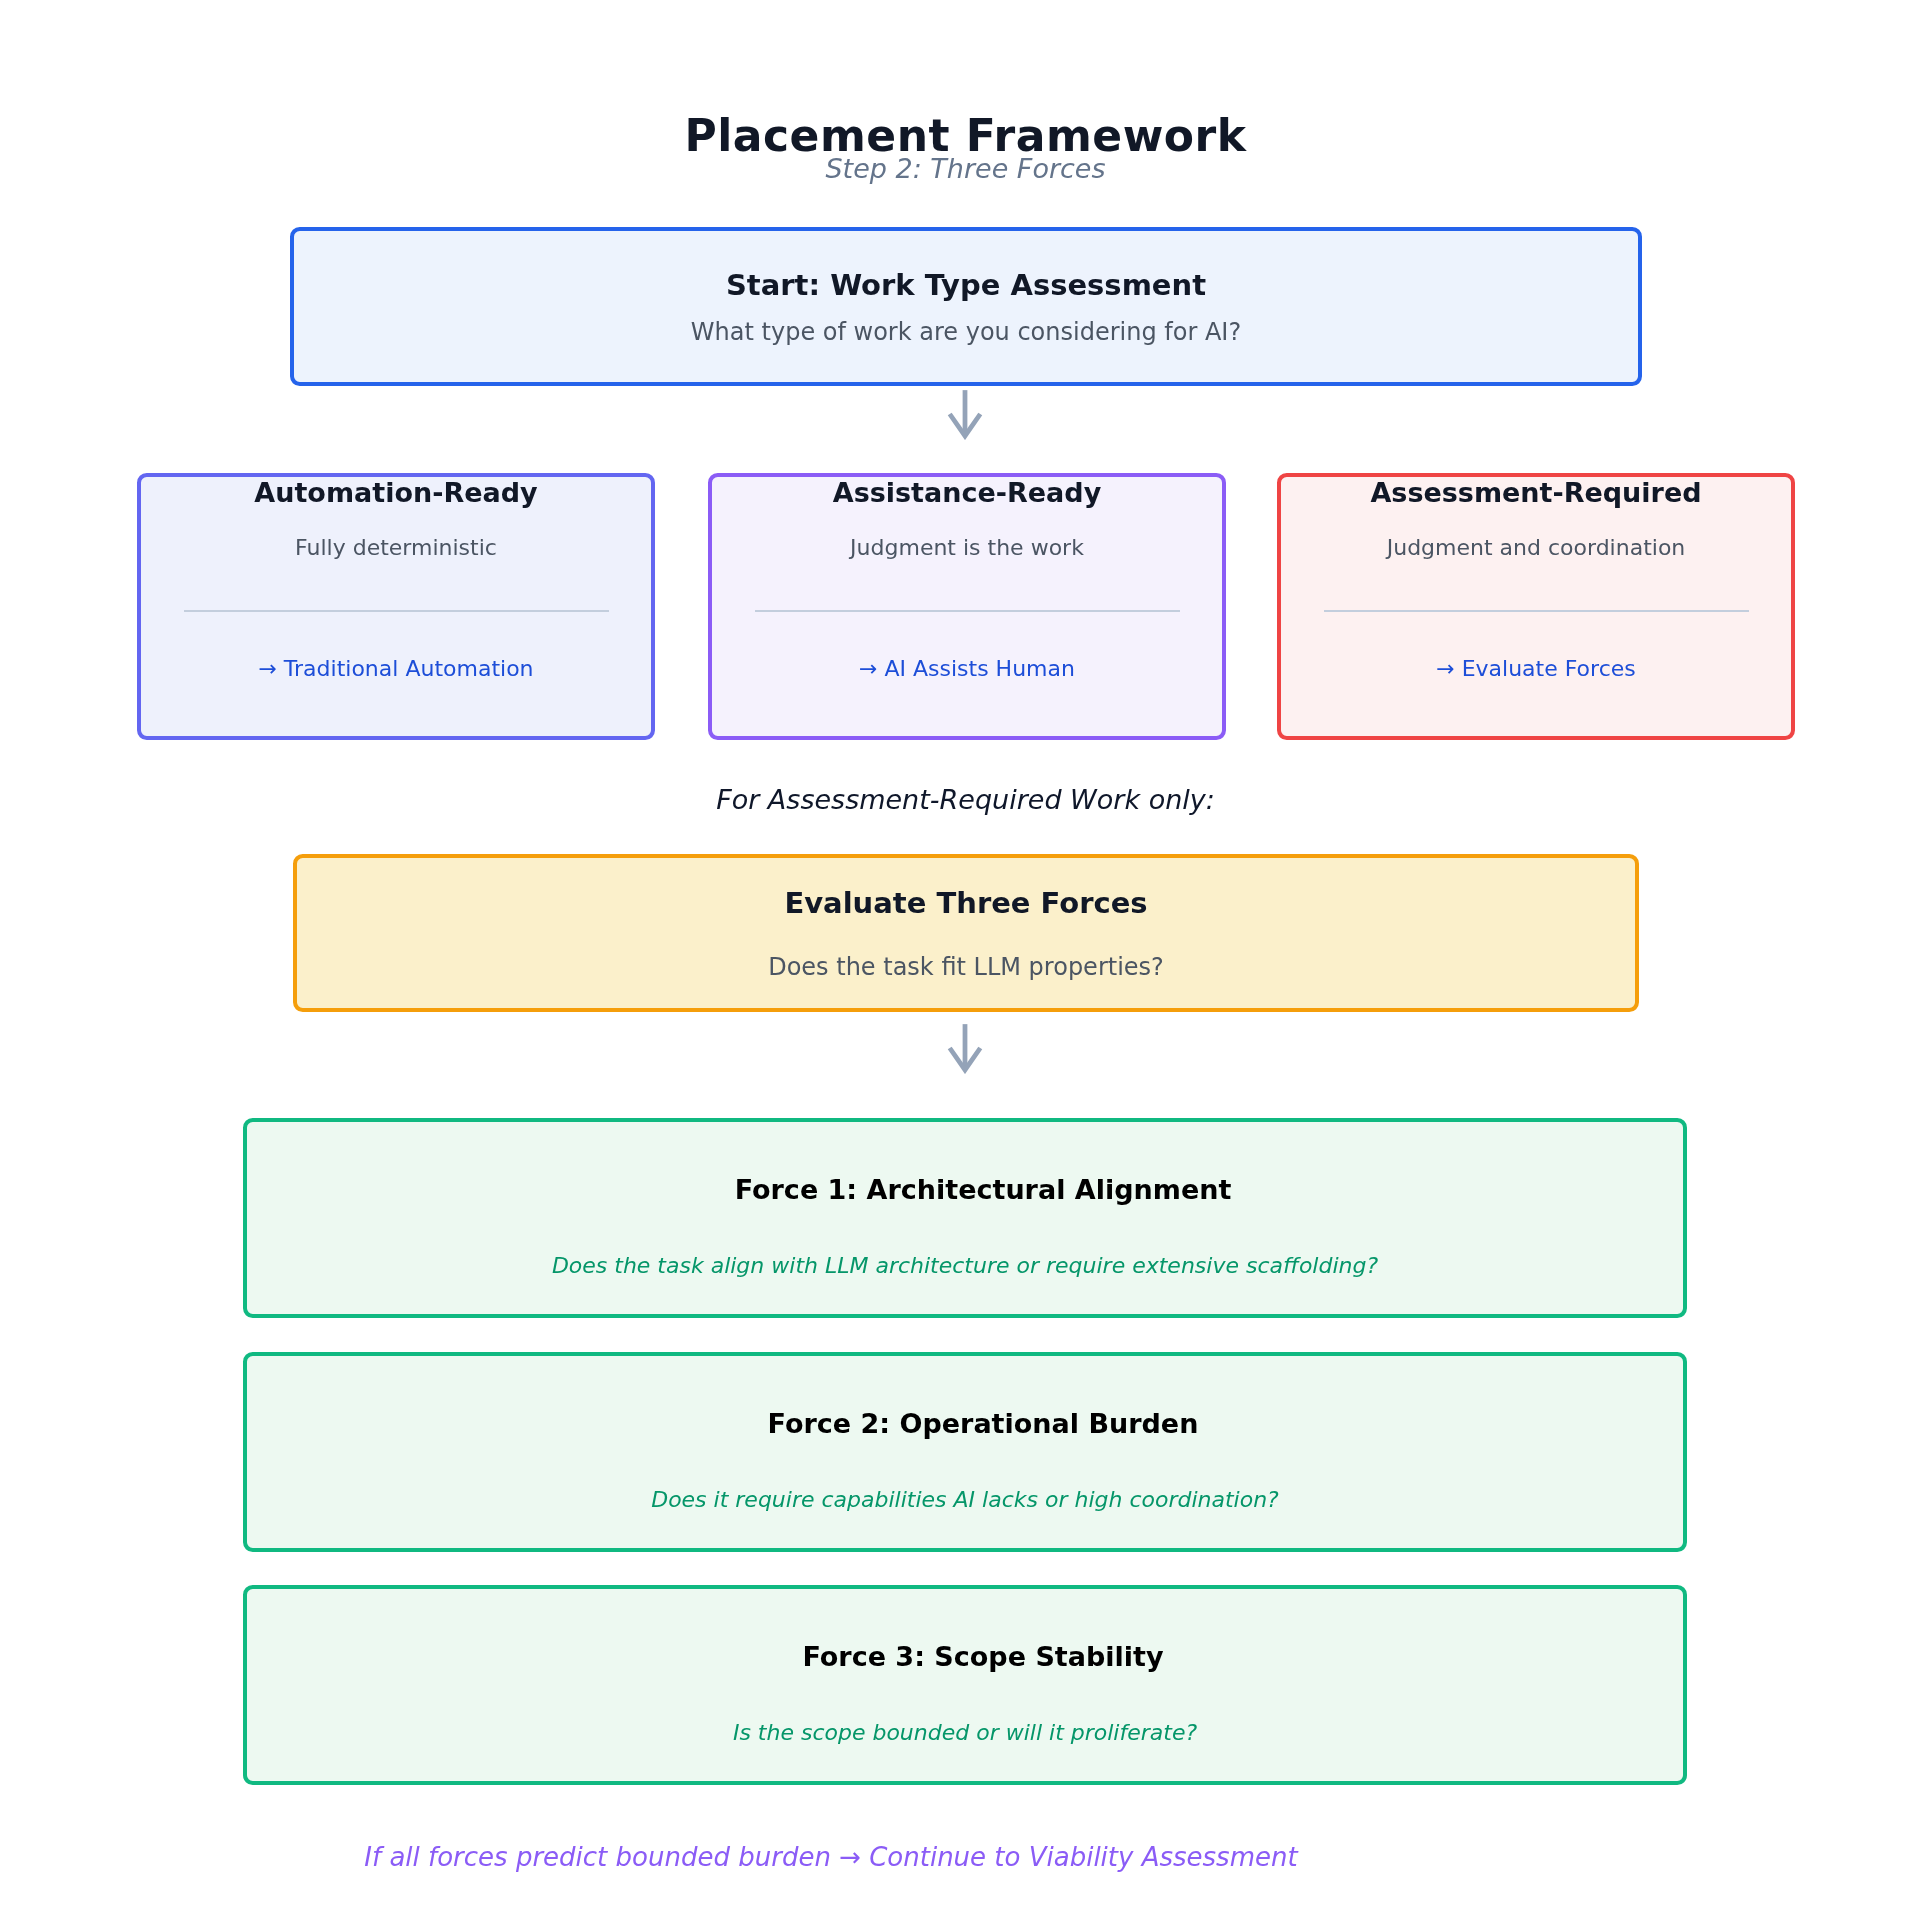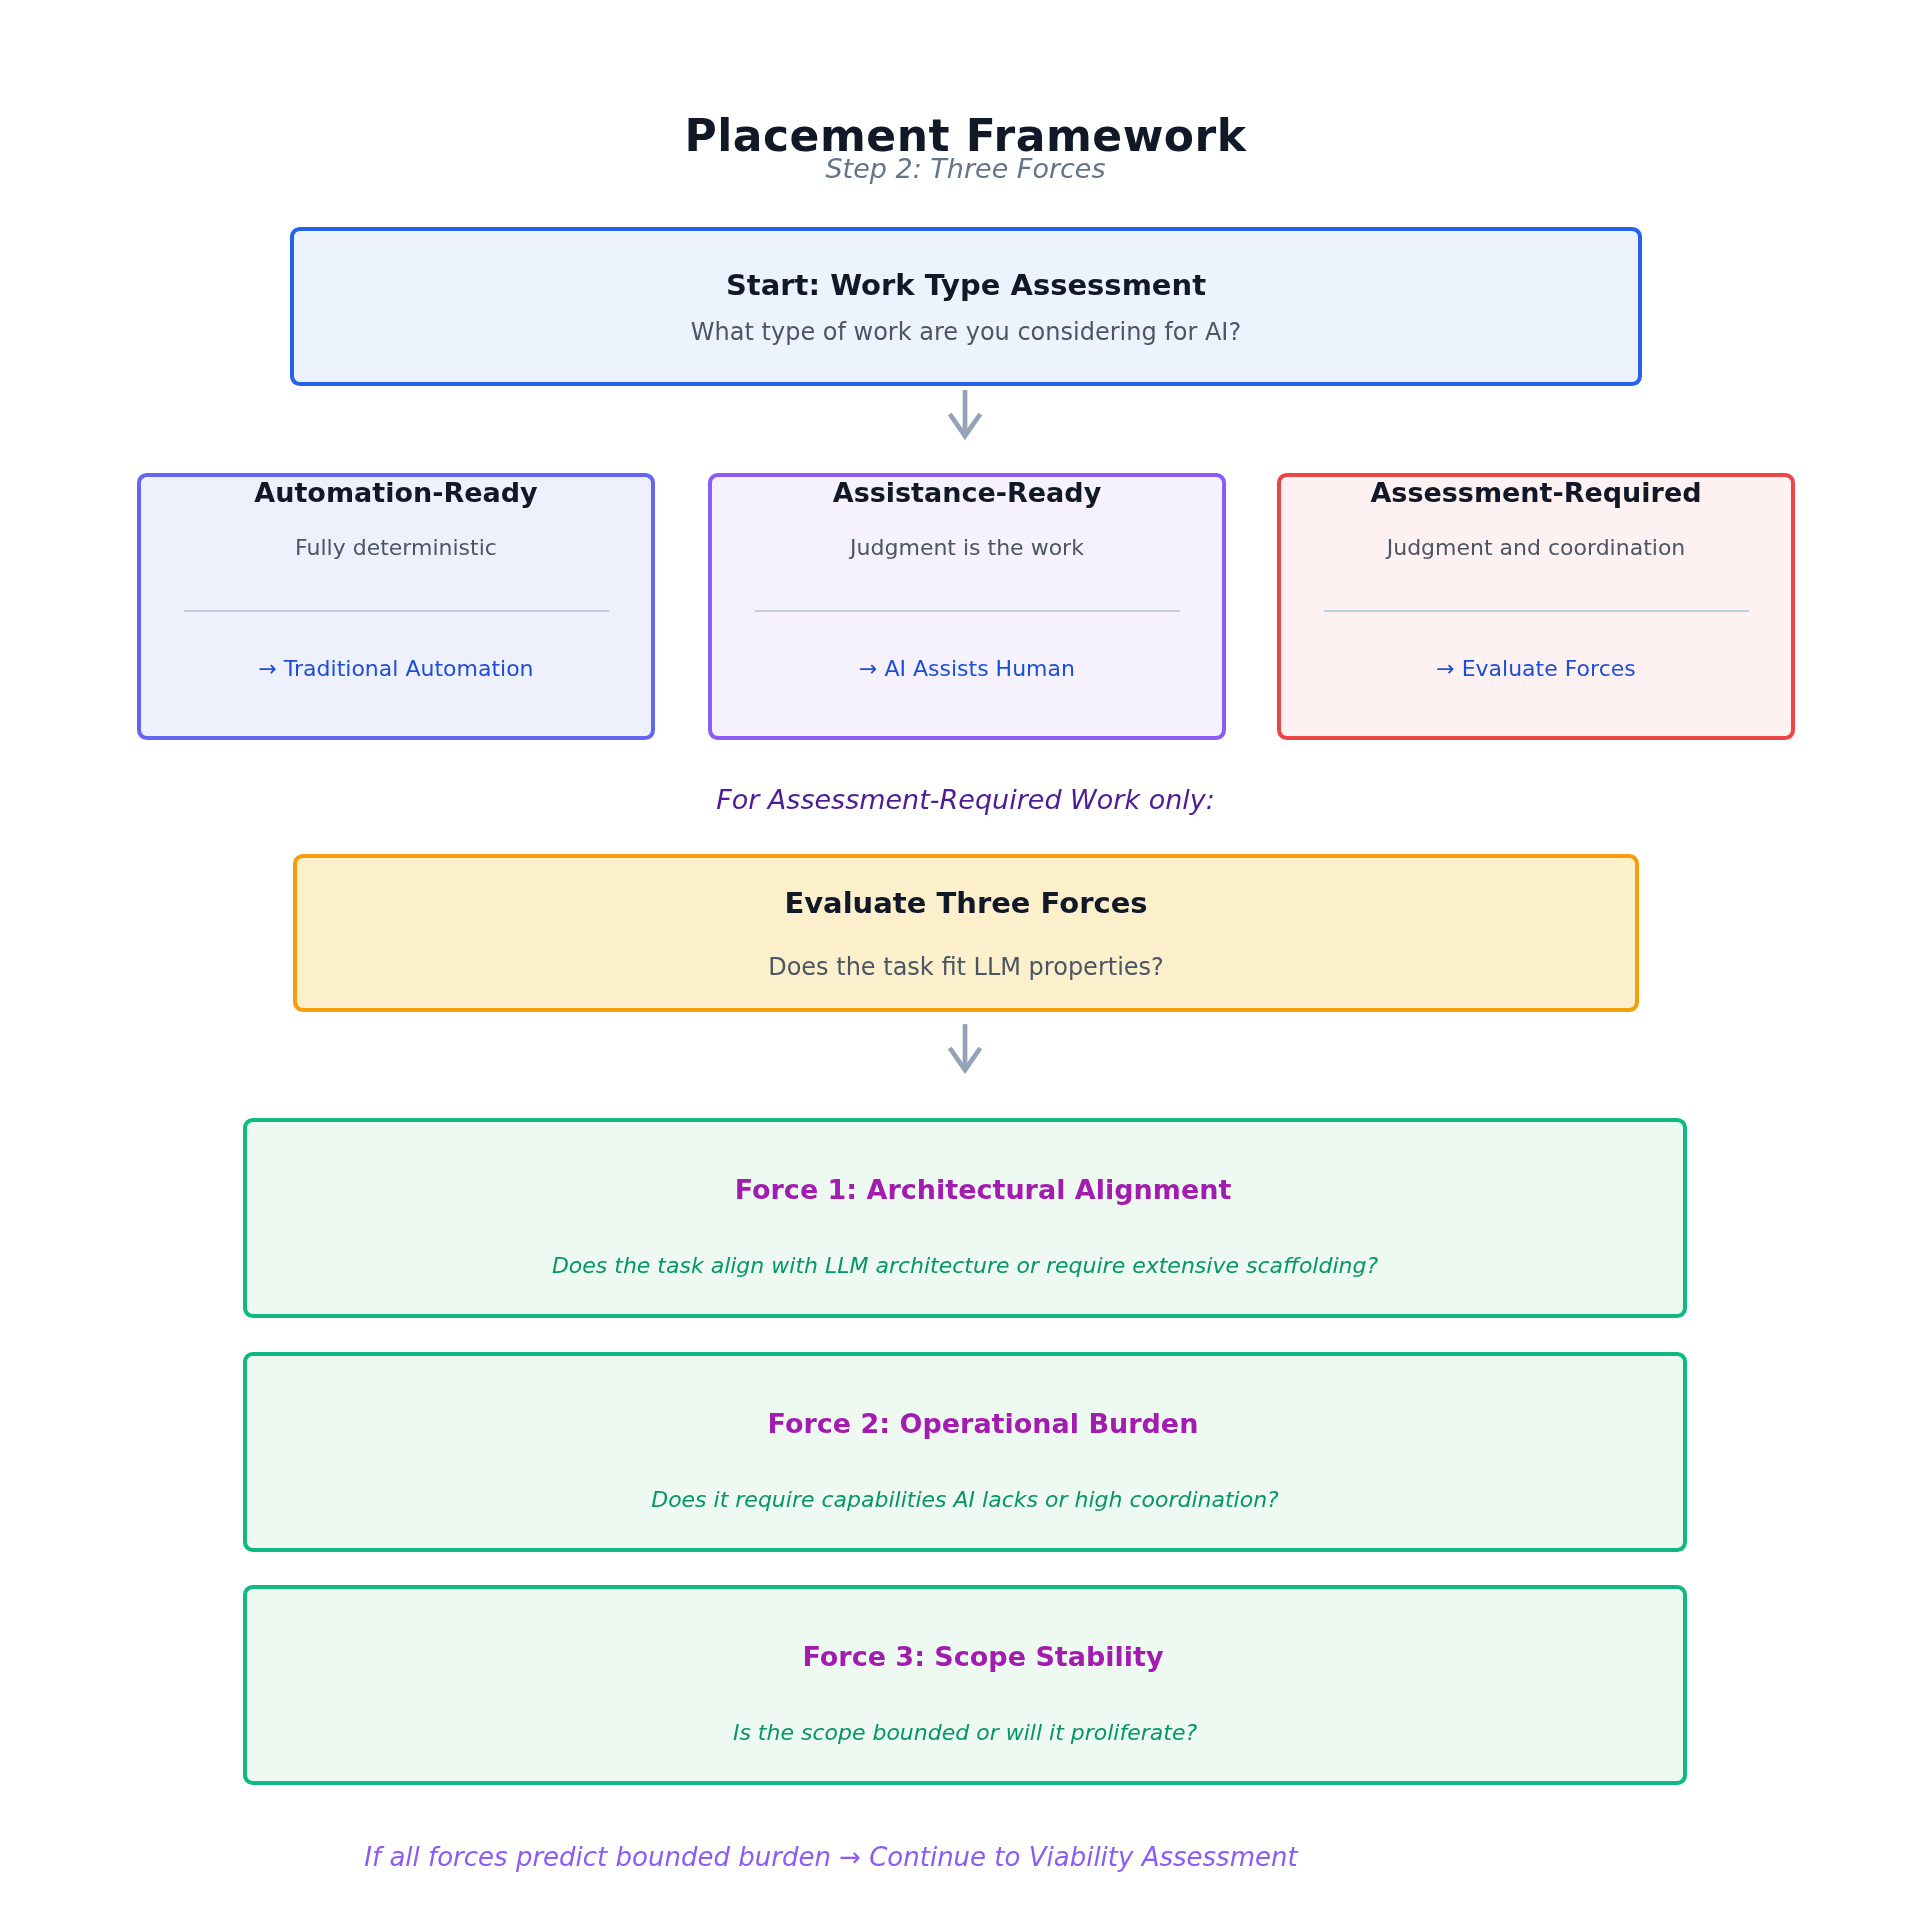--- a/index.html
+++ b/index.html
@@ -28,28 +28,28 @@
   .wt-box { top:473px; width:518px; height:267px; border:4.8px solid; }
   .wt-0 { left:137px; }
   .wt-1 { left:708px; }
   .wt-2 { left:1277px; }
   .wt-title { font-size:27px; font-weight:bold; color:#111827; }
   .wt-desc  { font-size:22px; color:#4b5563; margin-top:27px; }
   .wt-divider { width:425px; height:1.9px; background:#c3cedd; margin-top:50px; }
   .wt-route { font-size:22px; color:#1d4ed8; margin-top:44px; }
   .note {
     position:absolute; top:784px; left:0; width:1931px; text-align:center;
-    font-size:27px; font-style:italic; color:#4c1d95;
+    font-size:27px; font-style:italic; color:#0f172a;
   }
   .evaluate-box { left:293px; top:854px; width:1346px; height:158px; border:4.8px solid; justify-content:center; gap:33px; }
   .force-box { left:243px; width:1444px; height:200px; border:4.8px solid; padding-top:52px; gap:48px; }
   .force-0 { top:1118px; }
   .force-1 { top:1352px; }
   .force-2 { top:1585px; }
-  .force-title { font-size:27px; font-weight:bold; color:#a21caf;margin-left:36px; }
+  .force-title { font-size:27px; font-weight:bold; color:#000000;margin-left:36px; }
   .force-desc  { font-size:22px; color:#059669;font-style:italic; }
   .footer-note {
     position:absolute; top:1842px; left:0; width:1662px; text-align:center;
     font-size:26px; font-style:italic; color:#8b5cf6;
   }
 </style>
 </head>
 <body>
 
 <div class="page-title">Placement Framework</div>

